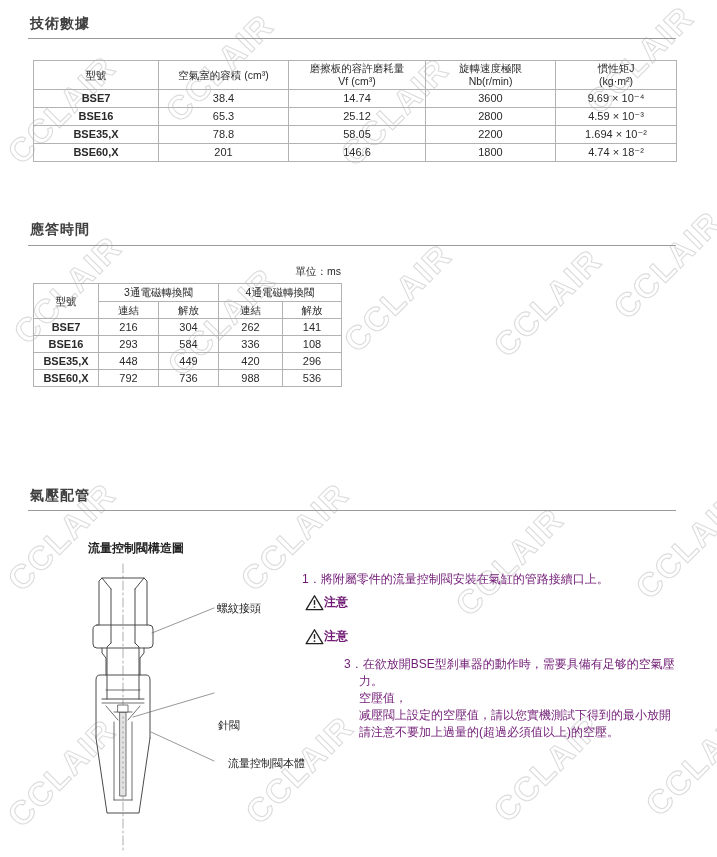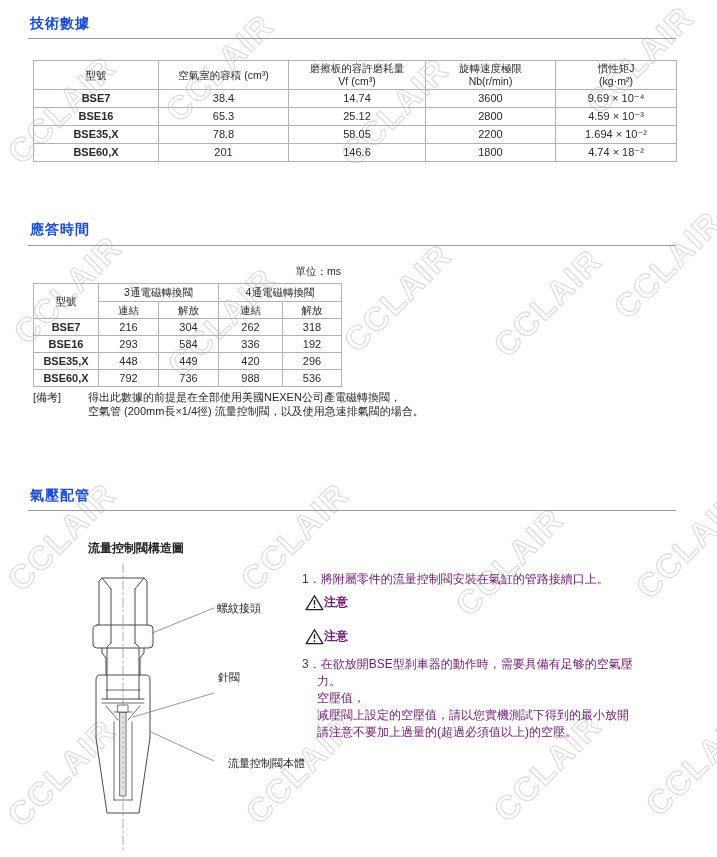--- a/index.html
+++ b/index.html
@@ -10,21 +10,21 @@
   
   .wm{
     position:absolute;transform:translate(-50%,-50%) rotate(-45deg);
     font-size:33px;font-weight:bold;letter-spacing:2px;color:#ededed;
     white-space:nowrap;pointer-events:none;user-select:none;z-index:0;
   }
   @supports (-webkit-text-stroke: 1px #000){
     .wm{color:transparent;-webkit-text-stroke:1.1px #dcdcdc;}
   }
   
-  .sec-title{position:absolute;left:30px;font-size:14px;font-weight:bold;letter-spacing:1px;color:#1d4ed8;z-index:2;}
+  .sec-title{position:absolute;left:30px;font-size:14px;font-weight:bold;letter-spacing:1px;color:#404040;z-index:2;}
   .rule{position:absolute;left:28px;width:648px;height:0;border-top:1px solid #9a9a9a;z-index:2;}
   
   table{border-collapse:collapse;table-layout:fixed;z-index:2;position:absolute;background:transparent;}
   th,td{
     border:1px solid #b2b2b2;text-align:center;vertical-align:middle;
     font-size:11px;color:#2a2a2a;padding:0;line-height:13px;font-weight:400;
   }
   table{border-top:1px solid #7d7d7d;border-bottom:1px solid #a3a3a3;}
   thead th{font-size:10.5px;}
   td.model{font-weight:700;}
@@ -44,21 +44,21 @@
   .valve-svg{position:absolute;left:85px;top:560px;z-index:2;}
   .dlabel{position:absolute;font-size:11px;color:#222;z-index:3;white-space:nowrap;}
   
   .instructions{position:absolute;left:302px;top:571px;width:402px;font-size:12px;line-height:17px;color:#701a75;z-index:2;}
   .instructions .step{white-space:nowrap;}
   .instructions .indent{padding-left:15px;white-space:nowrap;}
   .warn-row{display:flex;align-items:flex-end;gap:0;margin:3px 0 1px 3px;height:20px;}
   .warn-row .cap{font-weight:700;font-size:12px;}
   .gap-s{height:10px;}
   .step3 .indent{white-space:normal;}
-  .step3 div{white-space:nowrap;}
+  .step3 div{white-space:nowrap;margin-left:42px;}
 </style>
 </head>
 <body>
 
 <div class="page">
 
   <div class="wm" style="left:62px;top:110px">CCLAIR</div>
   <div class="wm" style="left:220px;top:68px">CCLAIR</div>
   <div class="wm" style="left:395px;top:112px">CCLAIR</div>
   <div class="wm" style="left:640px;top:60px">CCLAIR</div>
@@ -161,53 +161,46 @@
         <th>連結</th>
         <th>解放</th>
       </tr>
     </thead>
     <tbody>
       <tr>
         <td class="model">BSE7</td>
         <td>216</td>
         <td>304</td>
         <td>262</td>
-        <td>318</td>
+        <td>141</td>
       </tr>
       <tr>
         <td class="model">BSE16</td>
         <td>293</td>
         <td>584</td>
         <td>336</td>
-        <td>192</td>
+        <td>108</td>
       </tr>
       <tr>
         <td class="model">BSE35,X</td>
         <td>448</td>
         <td>449</td>
         <td>420</td>
         <td>296</td>
       </tr>
       <tr>
         <td class="model">BSE60,X</td>
         <td>792</td>
         <td>736</td>
         <td>988</td>
         <td>536</td>
       </tr>
     </tbody>
   </table>
 
-  <div class="note">
-    <div class="lbl">[備考]</div>
-    <div>
-      <div>得出此數據的前提是在全部使用美國NEXEN公司產電磁轉換閥，</div>
-      <div>空氣管 (200mm長×1/4徑) 流量控制閥，以及使用急速排氣閥的場合。</div>
-    </div>
-  </div>
 
   <div class="sec-title" style="top:487px">氣壓配管</div>
   <div class="rule" style="top:510px"></div>
 
   <div class="diagram-title">流量控制閥構造圖</div>
 
   <svg class="valve-svg" width="220" height="295" viewBox="0 0 220 295">
     <g fill="none" stroke="#4a4a4a" stroke-width="1" stroke-linejoin="round" stroke-linecap="round">
 
       <line x1="38" y1="4" x2="38" y2="290" stroke="#9a9a9a" stroke-width="0.8" stroke-dasharray="9 3 2 3"></line>
@@ -238,21 +231,21 @@
 
       <g stroke="#6b6b6b" stroke-width="0.7">
         <line x1="67" y1="73" x2="129" y2="48"></line>
         <line x1="48" y1="157" x2="129" y2="133"></line>
         <line x1="66" y1="172" x2="129" y2="201"></line>
       </g>
     </g>
   </svg>
 
   <div class="dlabel" style="left:217px;top:601px">螺紋接頭</div>
-  <div class="dlabel" style="left:218px;top:670px">針閥</div>
+  <div class="dlabel" style="left:218px;top:718px">針閥</div>
   <div class="dlabel" style="left:228px;top:756px">流量控制閥本體</div>
 
   <div class="instructions">
     <div class="step">1．將附屬零件的流量控制閥安裝在氣缸的管路接續口上。</div>
     <div class="warn-row">
       <svg width="19" height="17" viewBox="0 0 24 21">
         <path d="M12 2 L22.5 19.5 H1.5 Z" fill="none" stroke="#222" stroke-width="1.7" stroke-linejoin="round"></path>
         <line x1="12" y1="7.5" x2="12" y2="13.5" stroke="#222" stroke-width="1.8"></line>
         <circle cx="12" cy="16.3" r="1.1" fill="#222"></circle>
       </svg>

